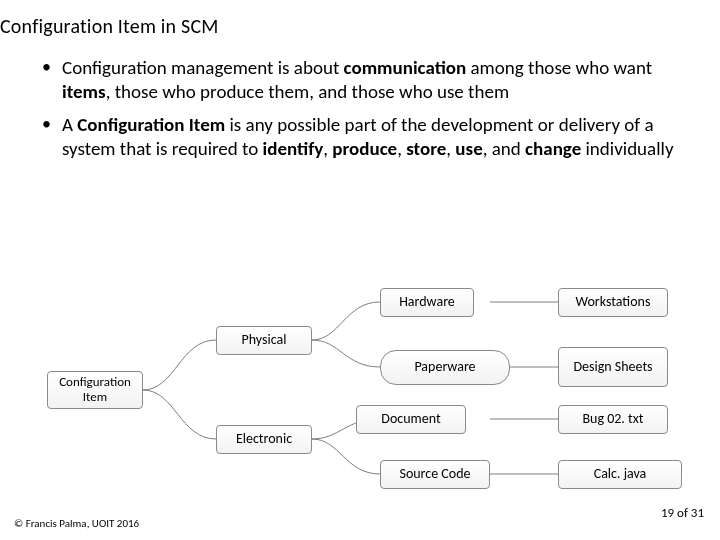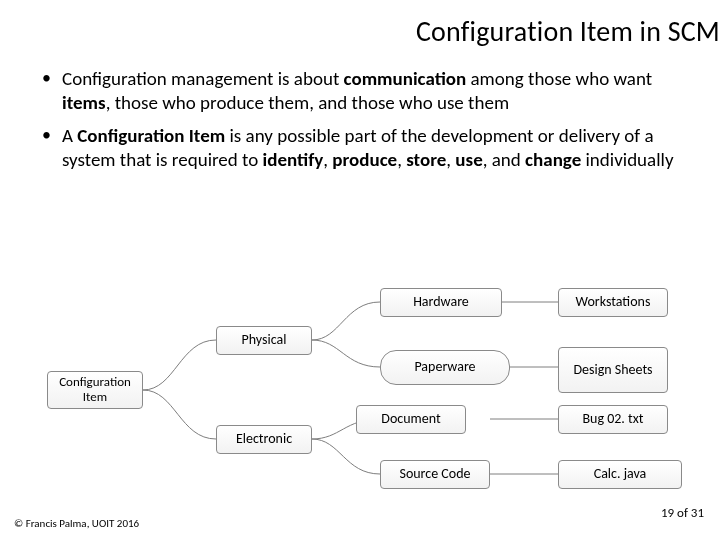--- a/index.html
+++ b/index.html
@@ -13,22 +13,22 @@
     position: relative;
     overflow: hidden;
   }
   .slide {
     width: 720px;
     height: 540px;
     position: relative;
     box-sizing: border-box;
   }
   .title {
-    text-align: right;
-    font-size: 28px;
+    text-align: left;
+    font-size: 20px;
     font-weight: 400;
     padding-top: 14px;
     letter-spacing: 0.2px;
   }
   .bullets {
     padding: 18px 36px 0 40px;
     font-size: 19px;
     line-height: 1.28;
   }
   .bullets ul {
@@ -65,26 +65,26 @@
     background: linear-gradient(#ffffff, #f2f2f2);
     border: 1px solid #8a8a8a;
     border-radius: 4px;
     font-size: 14px;
     line-height: 1.15;
     padding: 2px 4px;
   }
   .n-ci  { left: 47px;  top: 86px;  width: 96px; height: 38px; font-size: 13px; }
   .n-phy { left: 216px; top: 41px;  width: 96px; height: 29px; }
   .n-ele { left: 216px; top: 140px; width: 96px; height: 29px; }
-  .n-hw  { left: 380px; top: 3px;   width: 122px; height: 29px; }
+  .n-hw  { left: 380px; top: 3px;   width: 94px; height: 29px; }
   .n-pw  { left: 380px; top: 65px;  width: 130px; height: 35px; border-radius: 16px; }
   .n-doc { left: 356px; top: 120px; width: 110px; height: 29px; }
   .n-src { left: 380px; top: 175px; width: 110px; height: 29px; }
   .n-ws  { left: 558px; top: 3px;   width: 110px; height: 29px; }
-  .n-ds  { left: 558px; top: 62px;  width: 110px; height: 46px; }
+  .n-ds  { left: 558px; top: 62px;  width: 110px; height: 40px; }
   .n-bug { left: 558px; top: 120px; width: 110px; height: 29px; }
   .n-calc{ left: 558px; top: 175px; width: 124px; height: 29px; }
   .connectors {
     position: absolute;
     left: 0; top: 0;
     width: 720px;
     height: 220px;
   }
   .footer-left {
     position: absolute;

